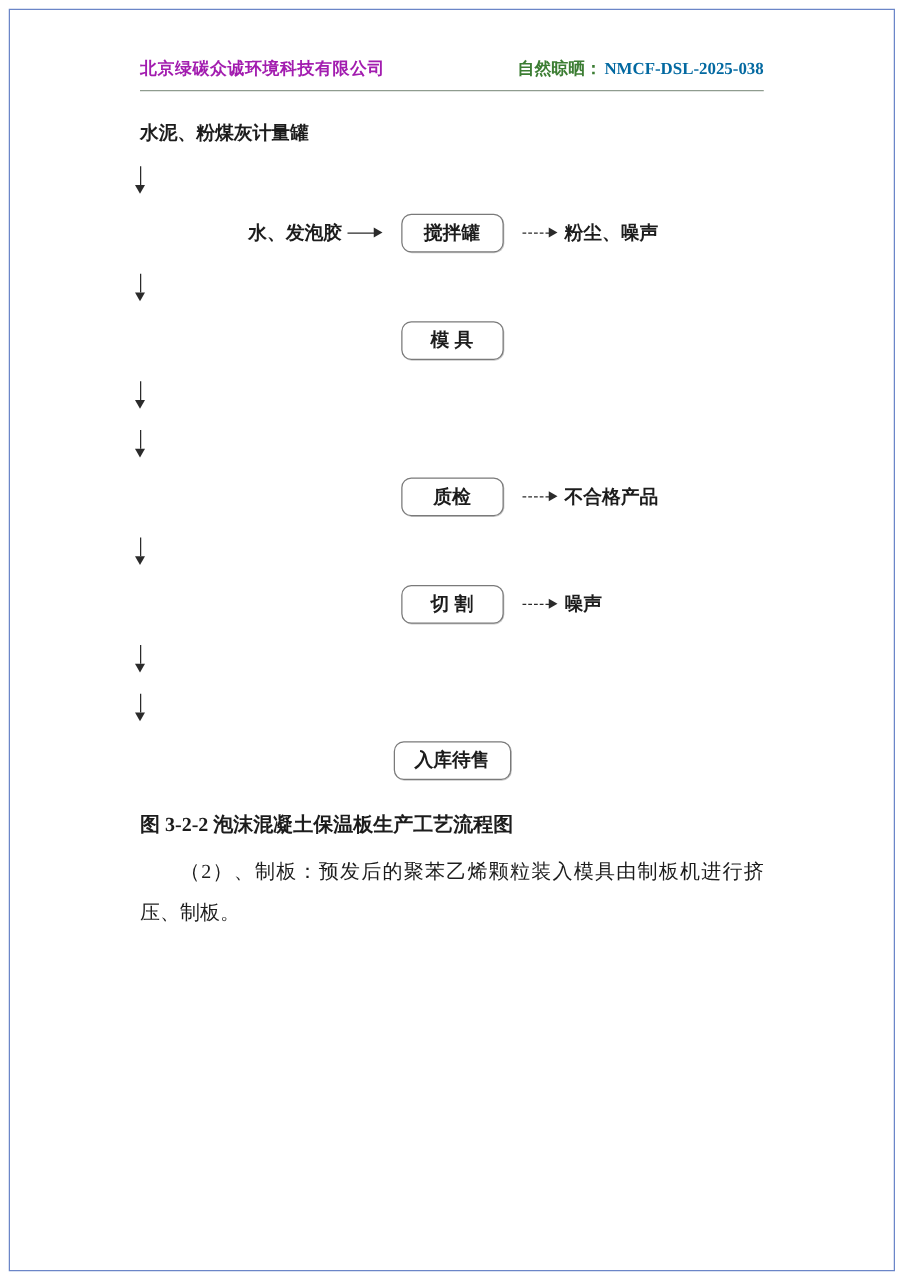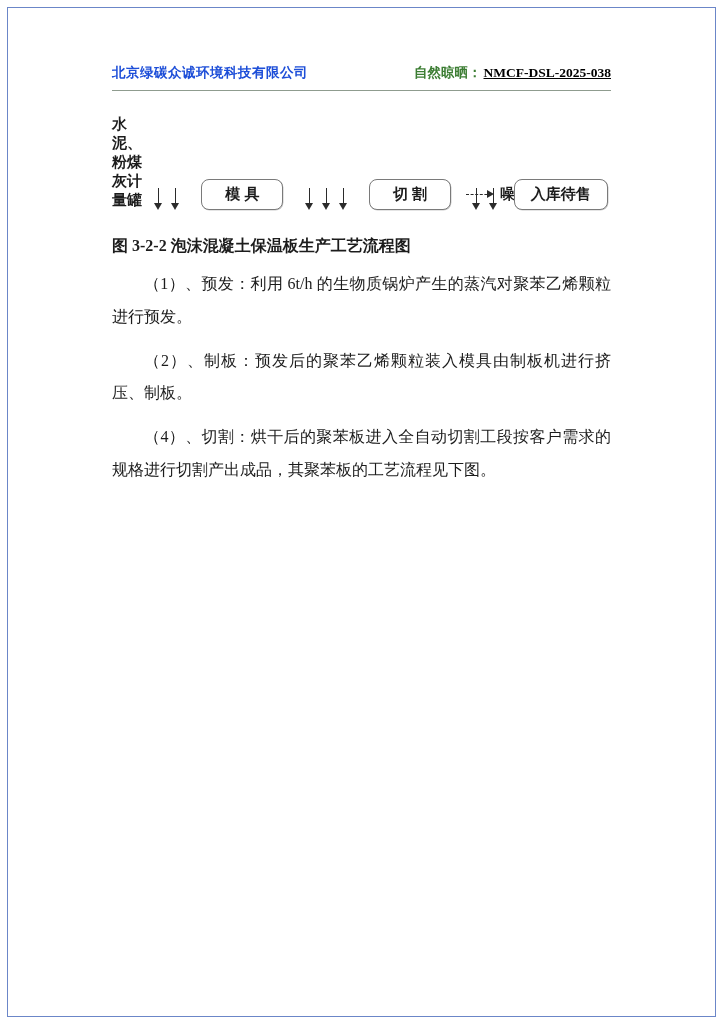--- a/index.html
+++ b/index.html
@@ -8,27 +8,27 @@
     background:#ffffff; box-sizing:border-box;
     padding:46px 112px 0 112px;
     font-family:"Liberation Serif", serif; color:#1c1c1c;
     overflow:hidden;
   }
   .frame { position:absolute; inset:7px; border:1px solid #6b86c8; pointer-events:none; }
 
   
   .header { display:flex; justify-content:space-between; align-items:baseline;
             font-weight:bold; font-size:13.5px; white-space:nowrap; }
-  .company { color:#1d4ed8; letter-spacing:0.5px;margin-top:18px; }
+  .company { color:#a21caf; letter-spacing:0.5px; }
   .archive-label { color:#3c7d33; }
-  .archive-code { color:#000000; margin-left:2px;text-decoration:underline; }
+  .archive-code { color:#0369a1; margin-left:2px; }
   .header-rule { border:none; border-top:1.5px solid #8f9c8f; margin:8px 0 0 0; }
 
   
-  .flowchart { margin-top:24px; display:flex; flex-direction:row; align-items:flex-end;gap:16px; }
+  .flowchart { margin-top:24px; display:flex; flex-direction:column; align-items:flex-start;gap:16px; }
   .flow-top-label { font-weight:bold; font-size:15px; font-family:"Liberation Sans", sans-serif; }
   .v-arrow { width:0; height:15px; border-left:1.8px solid #2b2b2b; position:relative; margin:1px 0 7px 0; }
   .v-arrow::after { content:""; position:absolute; left:-5px; bottom:-7px;
     border-top:7px solid #2b2b2b; border-left:4px solid transparent; border-right:4px solid transparent; }
   .flow-row { position:relative; display:flex; justify-content:center; align-items:center; width:100%; }
   .node { border:1.3px solid #7a7a7a; border-radius:8px; background:#fff;
     padding:5px 16px; font-weight:bold; font-size:15px; min-width:48px; text-align:center;
     font-family:"Liberation Sans", sans-serif; box-shadow:0.5px 0.5px 0 #c9c9c9; }
   .side-left { position:absolute; right:50%; margin-right:50px; white-space:nowrap;
     display:flex; align-items:center; font-weight:bold; font-size:15px;
@@ -61,29 +61,47 @@
       <span class="archive-label">自然晾晒：</span><span class="archive-code">NMCF-DSL-2025-038</span>
     </span>
   </div>
   <hr class="header-rule">
 
   <div class="flowchart">
 
     <div class="flow-top-label">水泥、粉煤灰计量罐</div>
     <div class="v-arrow"></div>
 
+    <div class="flow-row">
+      <span class="side-left">
+        <span>水、发泡胶</span>
+        <span class="h-arrow solid"></span>
+      </span>
+      <div class="node">搅拌罐</div>
+      <span class="side-right">
+        <span class="h-arrow dashed"></span>
+        <span>粉尘、噪声</span>
+      </span>
+    </div>
     <div class="v-arrow"></div>
 
     <div class="flow-row">
       <div class="node">模 具</div>
     </div>
     <div class="v-arrow"></div>
 
     <div class="v-arrow"></div>
 
+    <div class="flow-row">
+      <div class="node">质检</div>
+      <span class="side-right">
+        <span class="h-arrow dashed"></span>
+        <span>不合格产品</span>
+      </span>
+    </div>
     <div class="v-arrow"></div>
 
     <div class="flow-row">
       <div class="node">切 割</div>
       <span class="side-right">
         <span class="h-arrow dashed"></span>
         <span>噪声</span>
       </span>
     </div>
     <div class="v-arrow"></div>
@@ -91,17 +109,15 @@
     <div class="v-arrow"></div>
 
     <div class="flow-row">
       <div class="node">入库待售</div>
     </div>
 
   </div>
 
   <p class="caption">图 3-2-2 泡沫混凝土保温板生产工艺流程图</p>
 
-  <p class="para">（1）、预发：利用 6t/h 的生物质锅炉产生的蒸汽对聚苯乙烯颗粒进行预发。</p>
   <p class="para">（2）、制板：预发后的聚苯乙烯颗粒装入模具由制板机进行挤压、制板。</p>
-  <p class="para">（4）、切割：烘干后的聚苯板进入全自动切割工段按客户需求的规格进行切割产出成品，其聚苯板的工艺流程见下图。</p>
 
 </div>
 
 </body></html>

